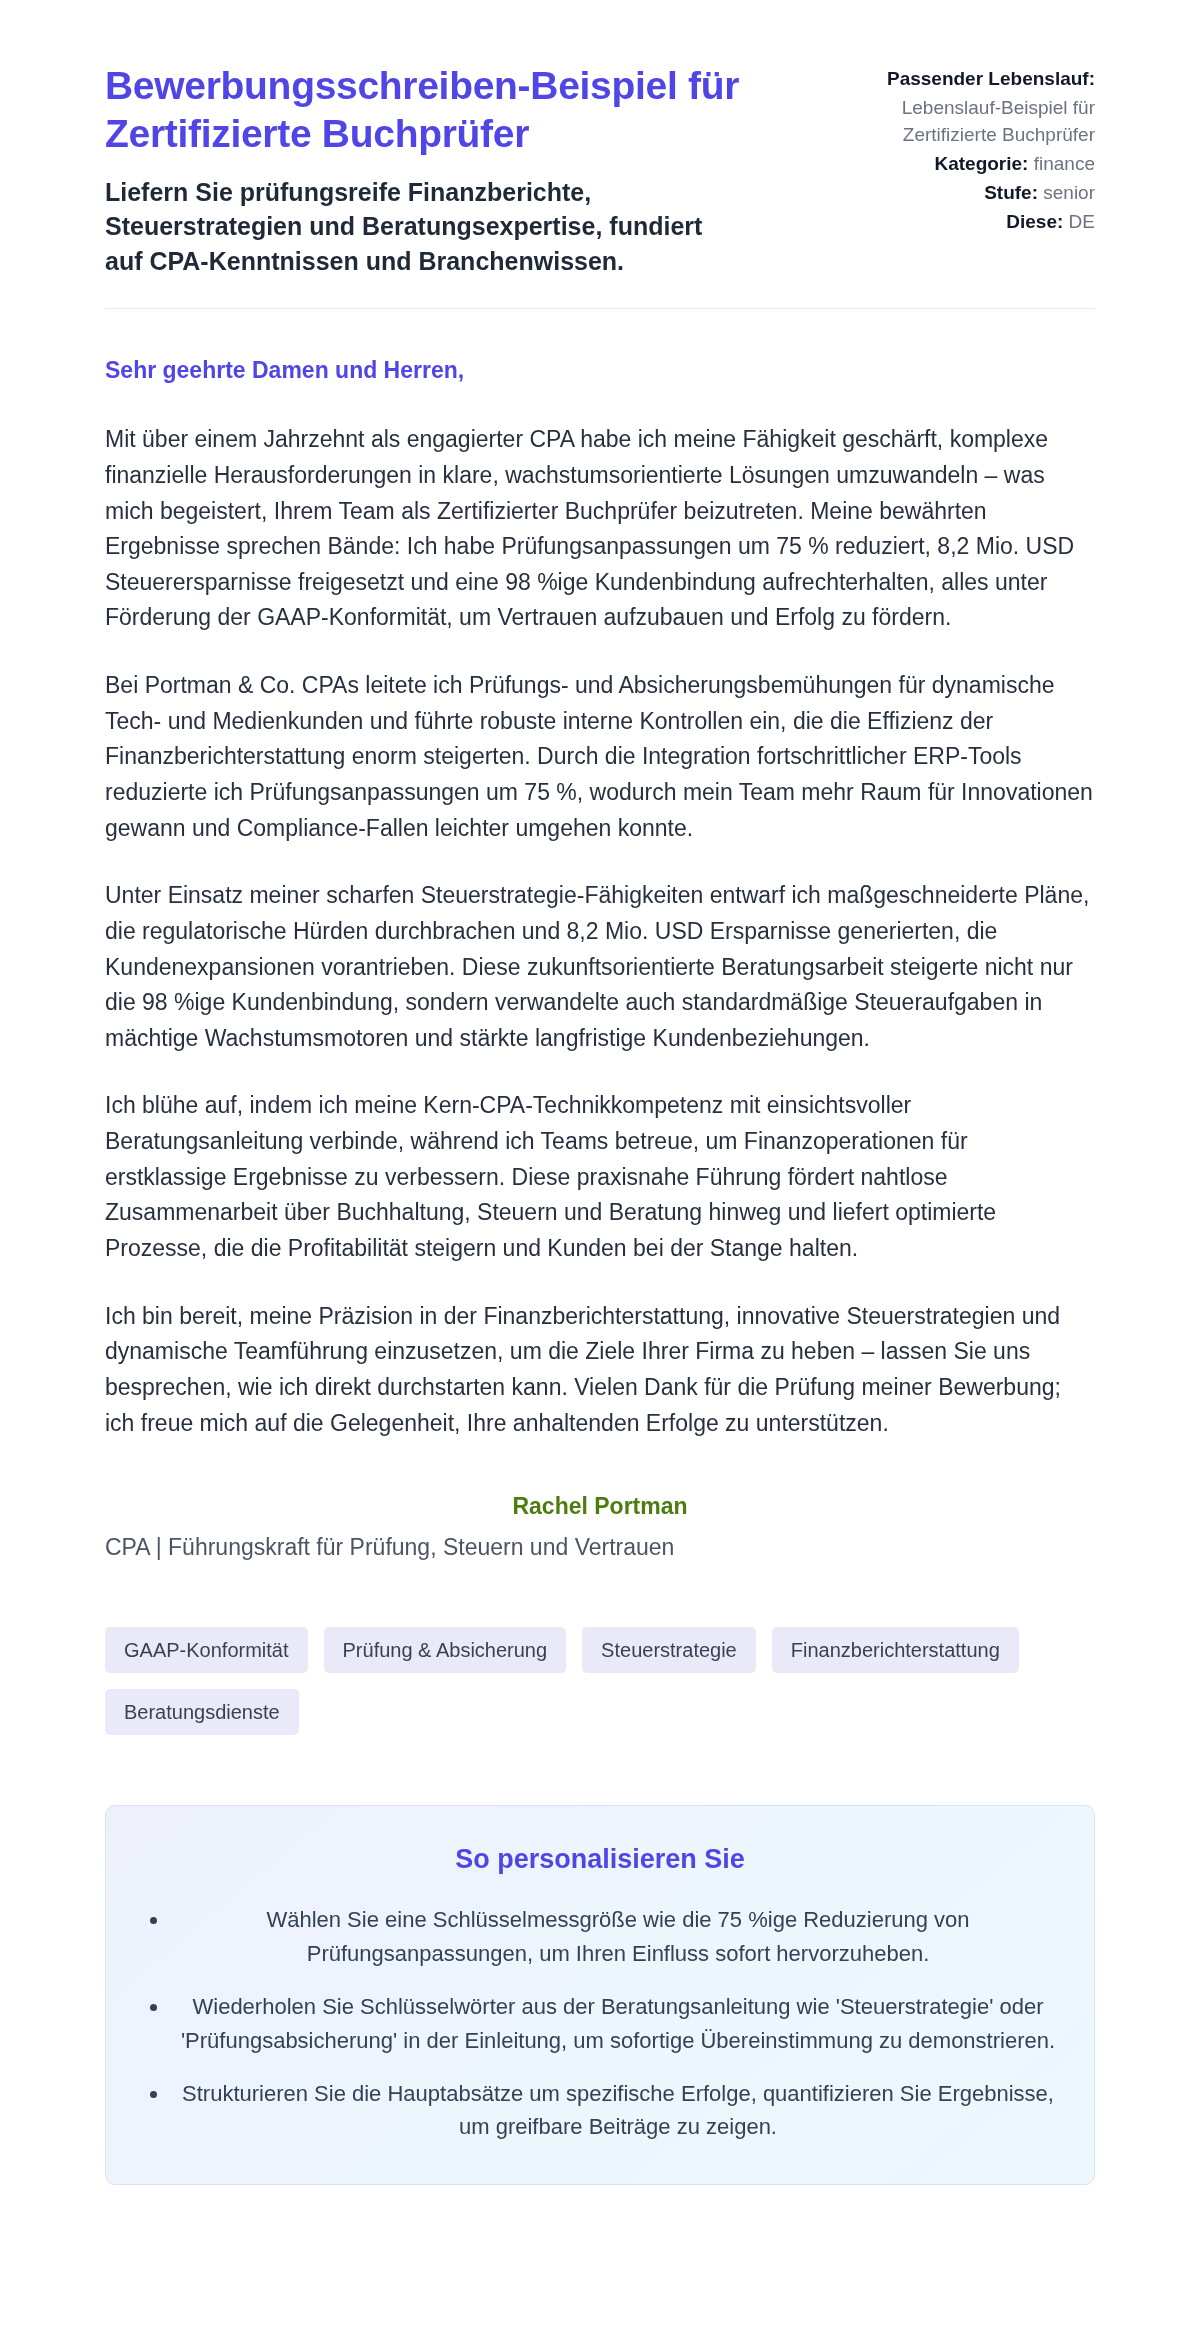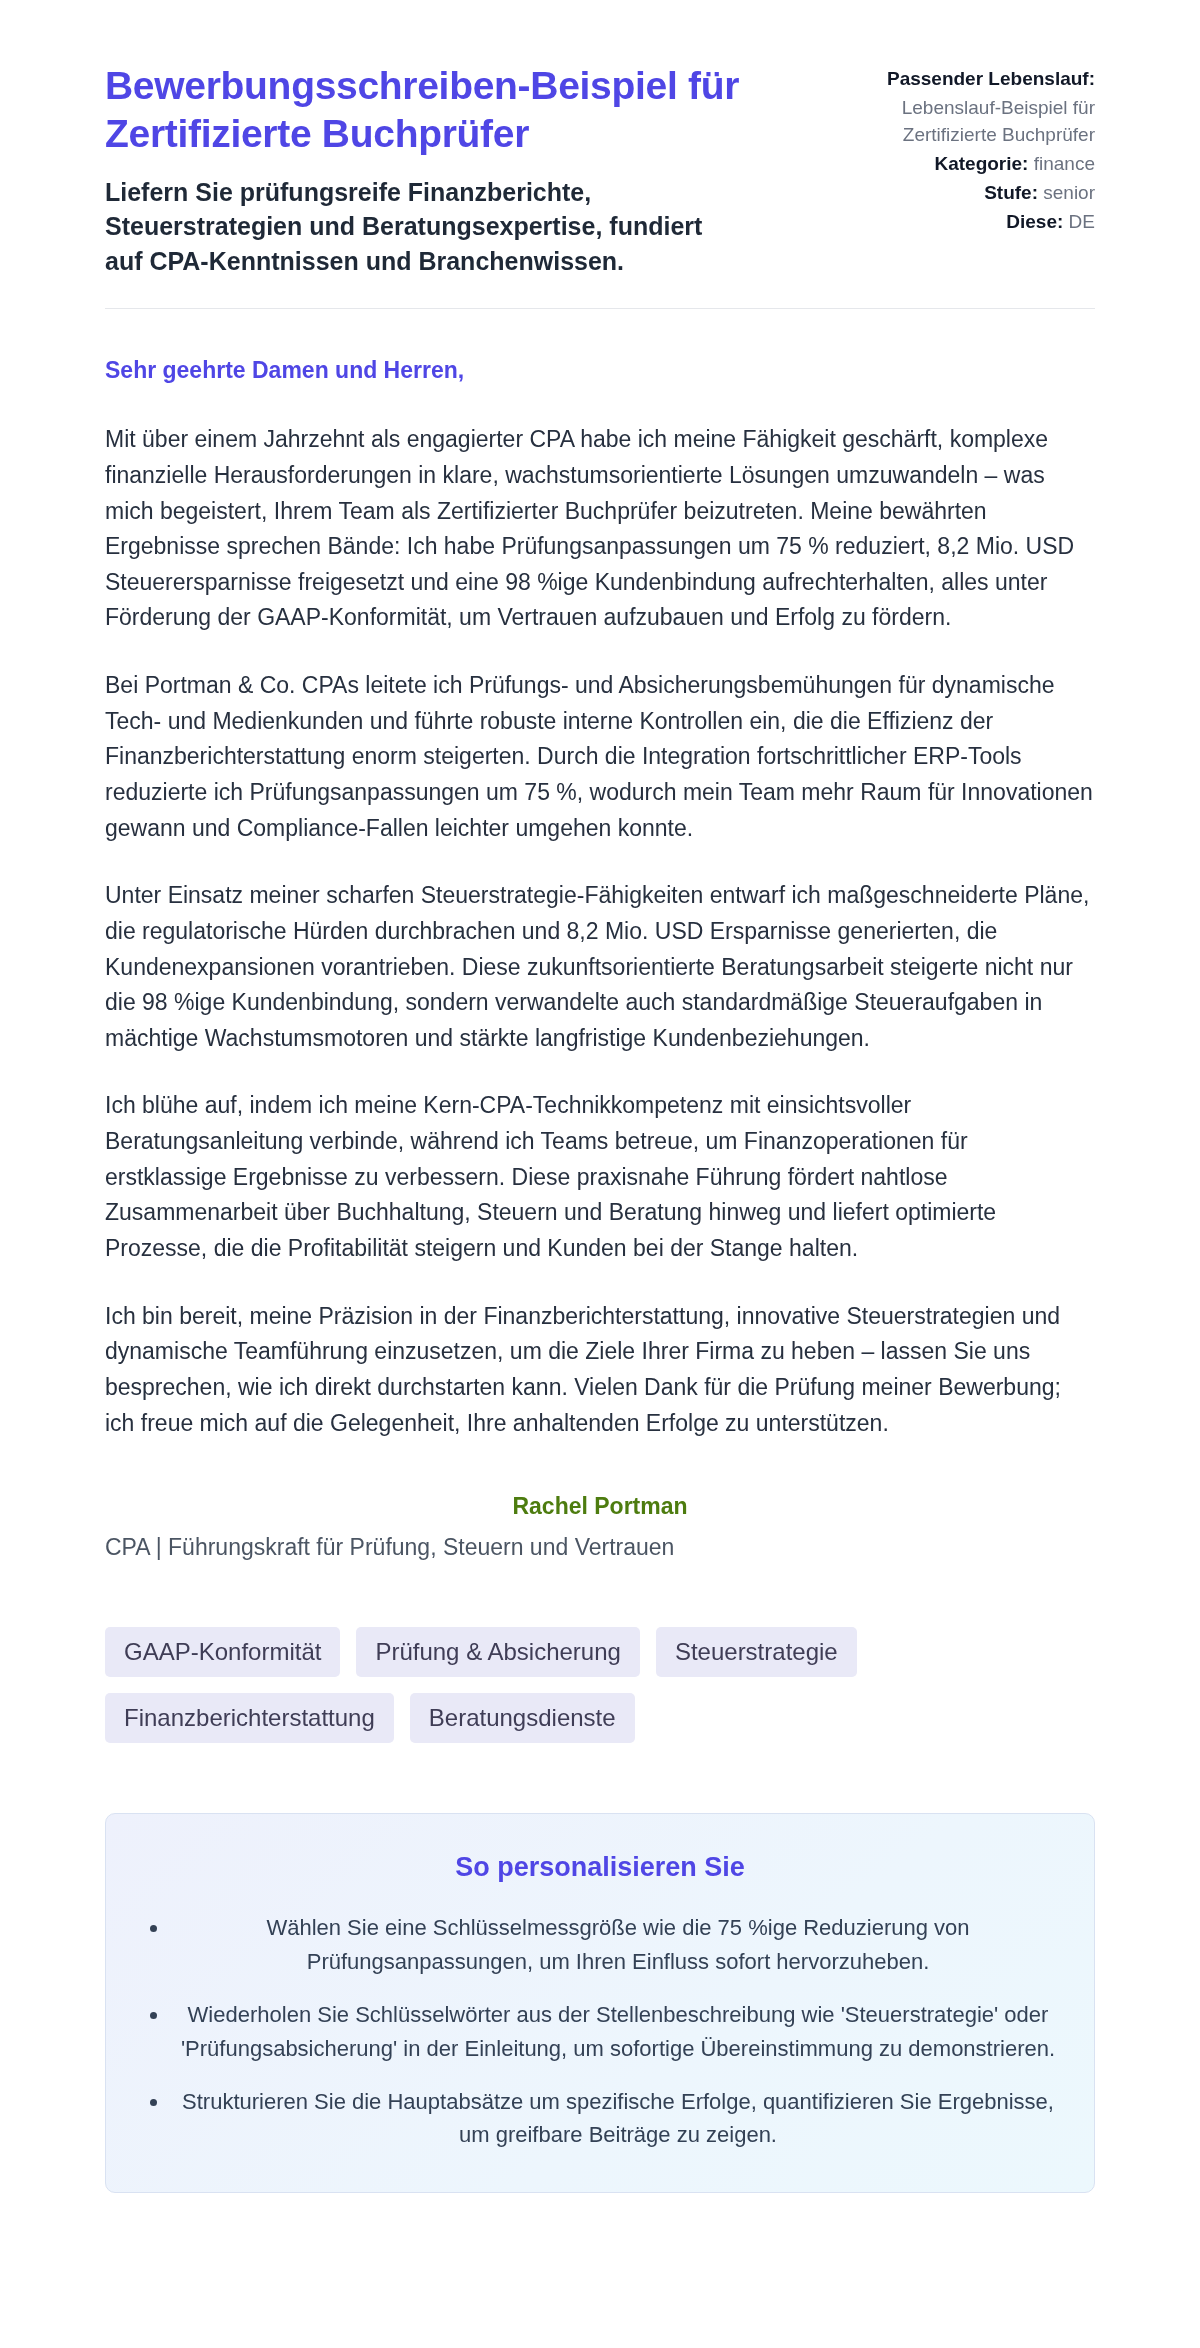--- a/index.html
+++ b/index.html
@@ -95,21 +95,21 @@
   
   .tags{
     margin-top:66px;
     display:flex;
     flex-wrap:wrap;
     gap:16px;
   }
   .tag{
     background:var(--tag-bg);
     color:var(--tag-text);
-    font-size:24px;
+    font-size:20px;
     line-height:1;
     padding:13px 19px;
     border-radius:5px;
     white-space:nowrap;
   }
 
   
   .tips-box{
     margin-top:70px;
     border:1px solid var(--tip-border);
@@ -188,18 +188,18 @@
     <span class="tag">Prüfung &amp; Absicherung</span>
     <span class="tag">Steuerstrategie</span>
     <span class="tag">Finanzberichterstattung</span>
     <span class="tag">Beratungsdienste</span>
   </div>
 
   <section class="tips-box">
     <h2 class="tips-title">So personalisieren Sie</h2>
     <ul class="tips-list">
       <li>Wählen Sie eine Schlüsselmessgröße wie die 75 %ige Reduzierung von Prüfungsanpassungen, um Ihren Einfluss sofort hervorzuheben.</li>
-      <li>Wiederholen Sie Schlüsselwörter aus der Stellenbeschreibung wie 'Steuerstrategie' oder 'Prüfungsabsicherung' in der Einleitung, um sofortige Übereinstimmung zu demonstrieren.</li>
+      <li>Wiederholen Sie Schlüsselwörter aus der Beratungsanleitung wie 'Steuerstrategie' oder 'Prüfungsabsicherung' in der Einleitung, um sofortige Übereinstimmung zu demonstrieren.</li>
       <li>Strukturieren Sie die Hauptabsätze um spezifische Erfolge, quantifizieren Sie Ergebnisse, um greifbare Beiträge zu zeigen.</li>
     </ul>
   </section>
 
 </div>
 
 </body></html>

